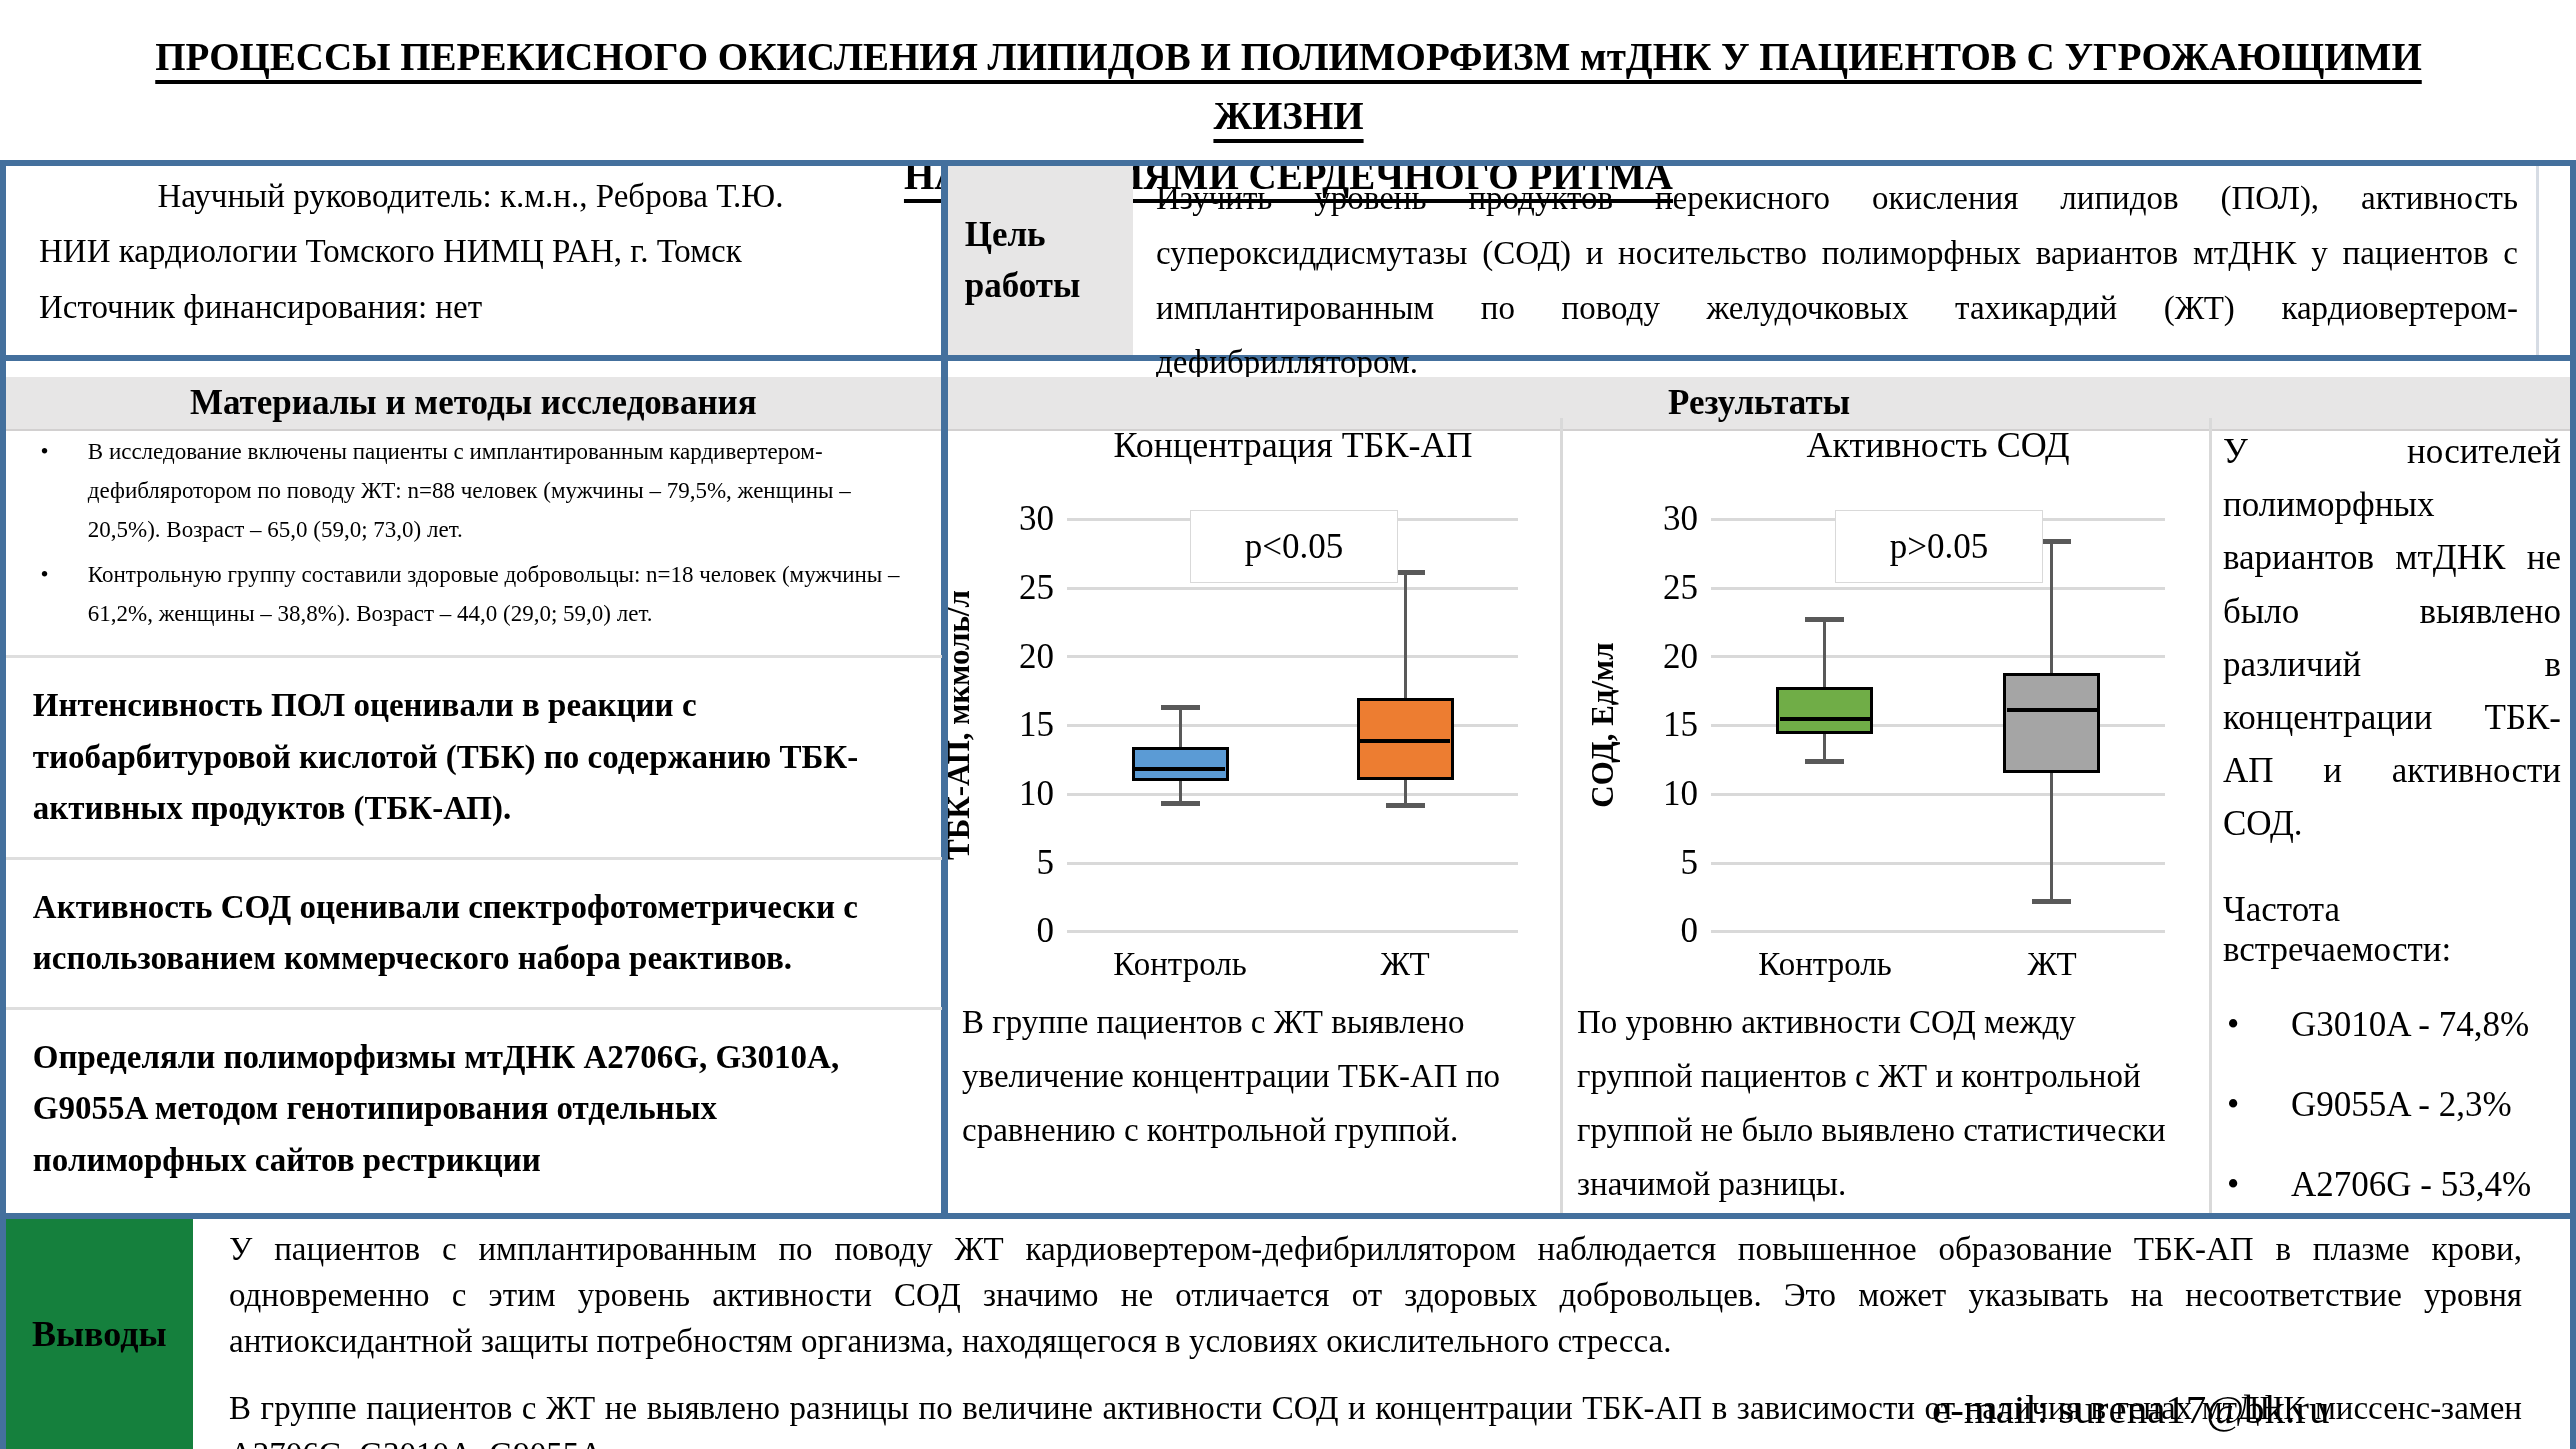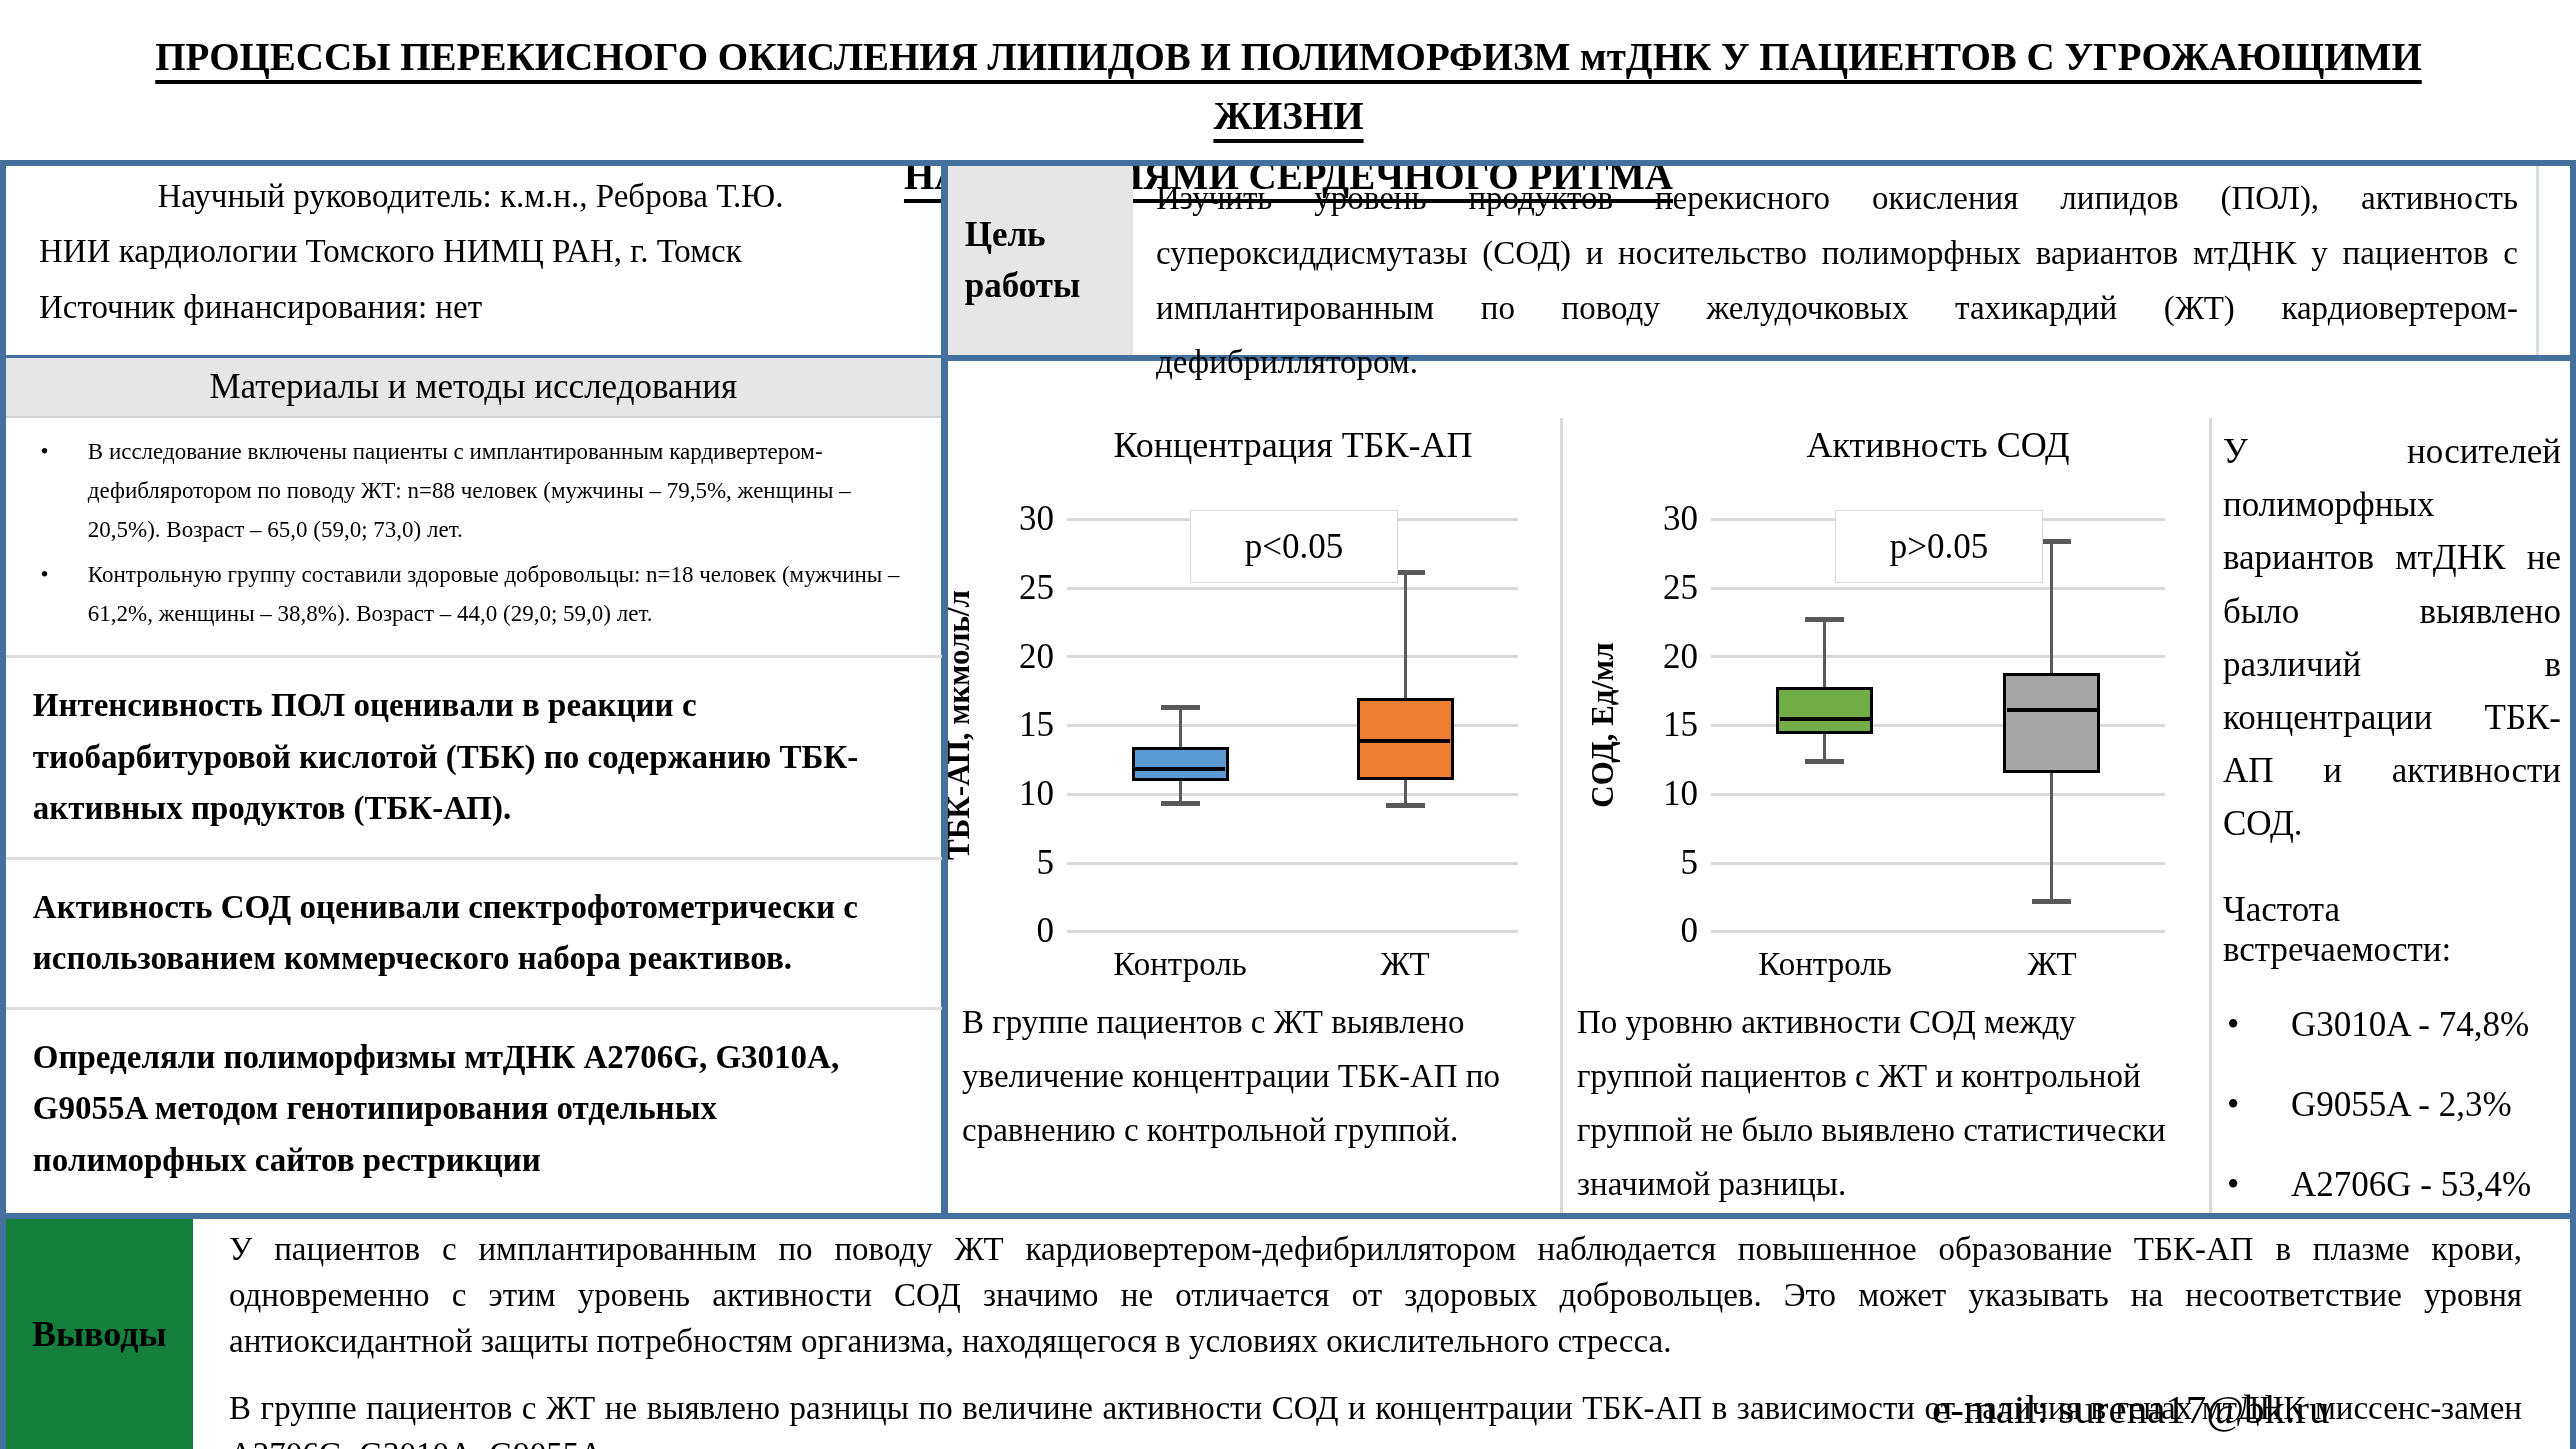--- a/index.html
+++ b/index.html
@@ -24,23 +24,23 @@
   .authors{position:absolute;left:39px;top:169px;width:863px;font-size:33px;line-height:1.68;}
   .author-line{white-space:nowrap;}
   .authors .author-line:first-child{text-align:center;}
   .goal-label-cell{position:absolute;left:948px;top:166px;width:185px;height:189px;background:#E7E6E6;
     display:flex;align-items:center;box-sizing:border-box;padding-left:16.7px;
     font-weight:bold;font-size:35px;line-height:1.45;}
   .goal-text-cell{position:absolute;left:1156px;top:171px;width:1362px;height:184px;
     font-size:33px;line-height:1.66;text-align:justify;}
 
   
-  .sec-header{position:absolute;top:358px;height:60px;background:#E7E6E6;box-sizing:border-box;
+  .sec-header{position:absolute;top:377px;height:54px;background:#E7E6E6;box-sizing:border-box;
     border-bottom:2.6px solid #D2D0D0;display:flex;align-items:center;justify-content:center;
-    font-weight:normal;font-size:35px;}
+    font-weight:bold;font-size:35px;}
   .sec-left{left:5.8px;width:935px;}
   .sec-right{left:948px;width:1622px;}
 
   
   .methods-col{position:absolute;left:5.8px;top:415px;width:936px;box-sizing:border-box;}
   .m-bullets{padding:16.7px 26px 15.5px 23px;}
   .m-bullet{position:relative;padding-left:59px;font-size:23px;line-height:1.7;margin-bottom:6.4px;}
   .m-bullet::before{content:"•";position:absolute;left:11.6px;top:0;}
   .m-block{border-top:3.9px solid #DEDEDE;padding:22px 26px 22px 27px;font-size:33px;line-height:1.56;font-weight:bold;}
 
@@ -102,20 +102,21 @@
       <div class="author-line">Научный руководитель: к.м.н., Реброва Т.Ю.</div>
       <div class="author-line">НИИ кардиологии Томского НИМЦ  РАН, г. Томск</div>
       <div class="author-line">Источник финансирования: нет</div>
     </div>
   <div class="goal-label-cell">
     <span>Цель работы</span>
   </div>
   <div class="goal-text-cell">Изучить уровень продуктов перекисного окисления липидов (ПОЛ),  активность супероксиддисмутазы (СОД) и носительство полиморфных вариантов мтДНК у пациентов с имплантированным по поводу желудочковых тахикардий (ЖТ) кардиовертером-дефибриллятором.</div>
 
   <div class="sec-header sec-left">Материалы и методы исследования</div>
+  <div class="sec-header sec-right">Результаты</div>
 
   <div class="methods-col">
     <div class="m-bullets">
         <div class="m-bullet">В исследование включены пациенты с имплантированным кардивертером-дефибляротором по поводу ЖТ: n=88 человек (мужчины – 79,5%, женщины – 20,5%). Возраст – 65,0 (59,0; 73,0) лет.</div>
         <div class="m-bullet">Контрольную группу составили здоровые добровольцы: n=18 человек (мужчины – 61,2%, женщины – 38,8%). Возраст – 44,0 (29,0; 59,0) лет.</div>
       </div>
     <div class="m-block">Интенсивность ПОЛ оценивали в реакции с тиобарбитуровой кислотой (ТБК)  по содержанию ТБК-активных продуктов (ТБК-АП).</div>
     <div class="m-block">Активность СОД оценивали спектрофотометрически с использованием коммерческого набора реактивов.</div>
     <div class="m-block">Определяли полиморфизмы мтДНК A2706G, G3010A, G9055A методом генотипирования отдельных полиморфных сайтов рестрикции</div>
   </div>

